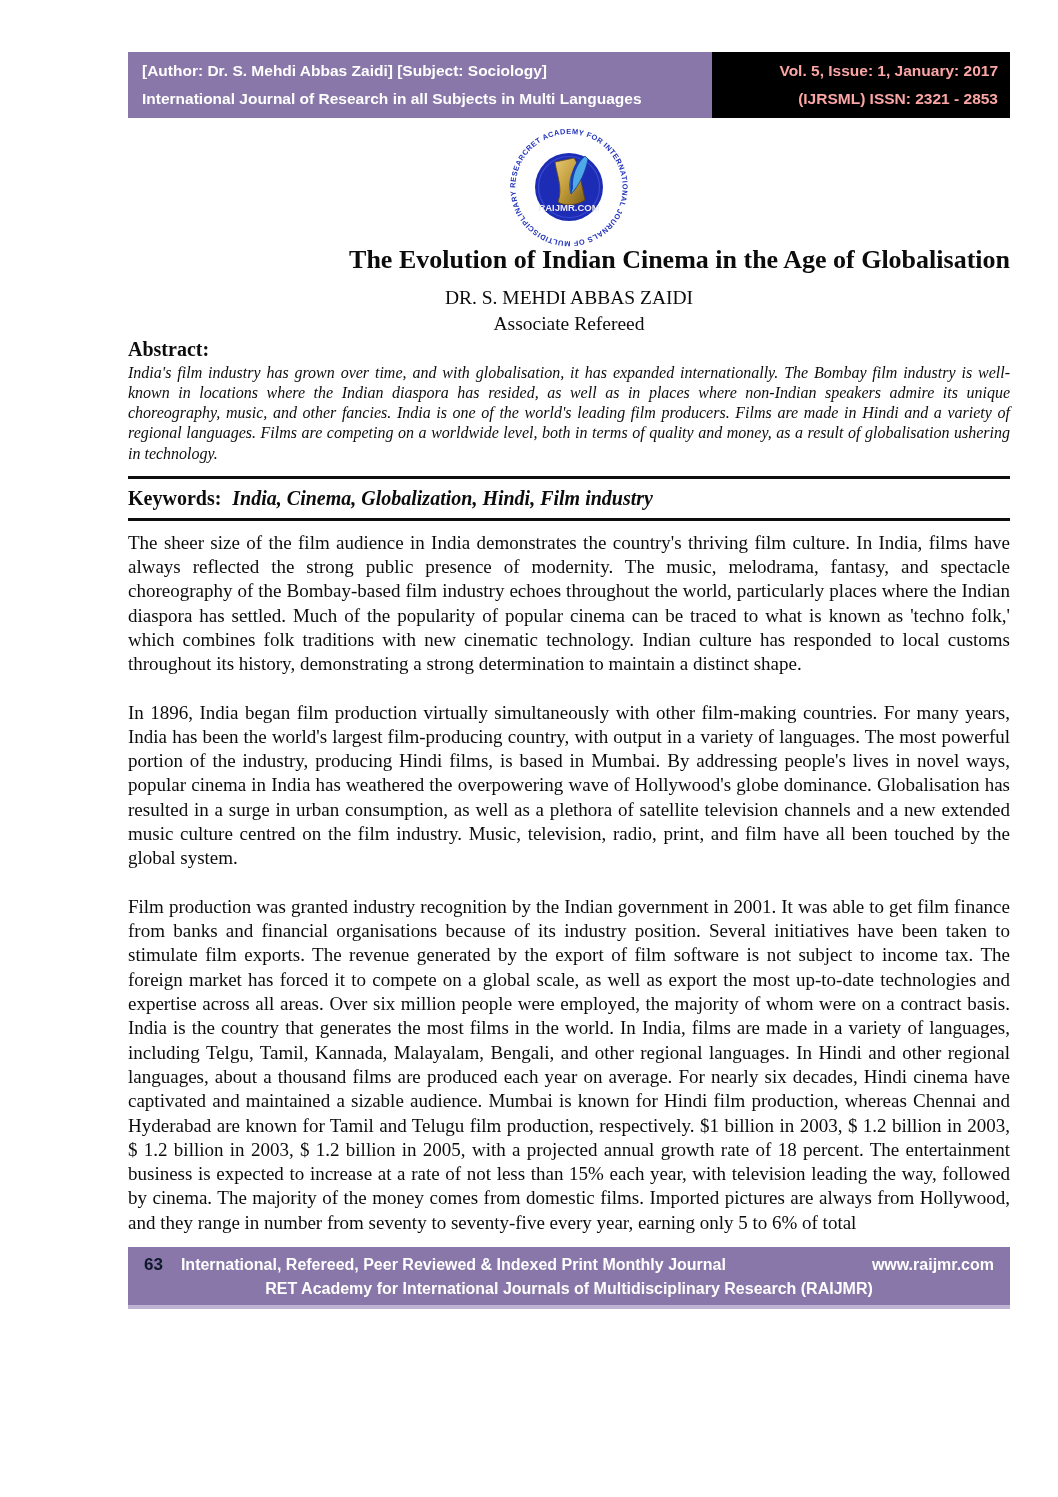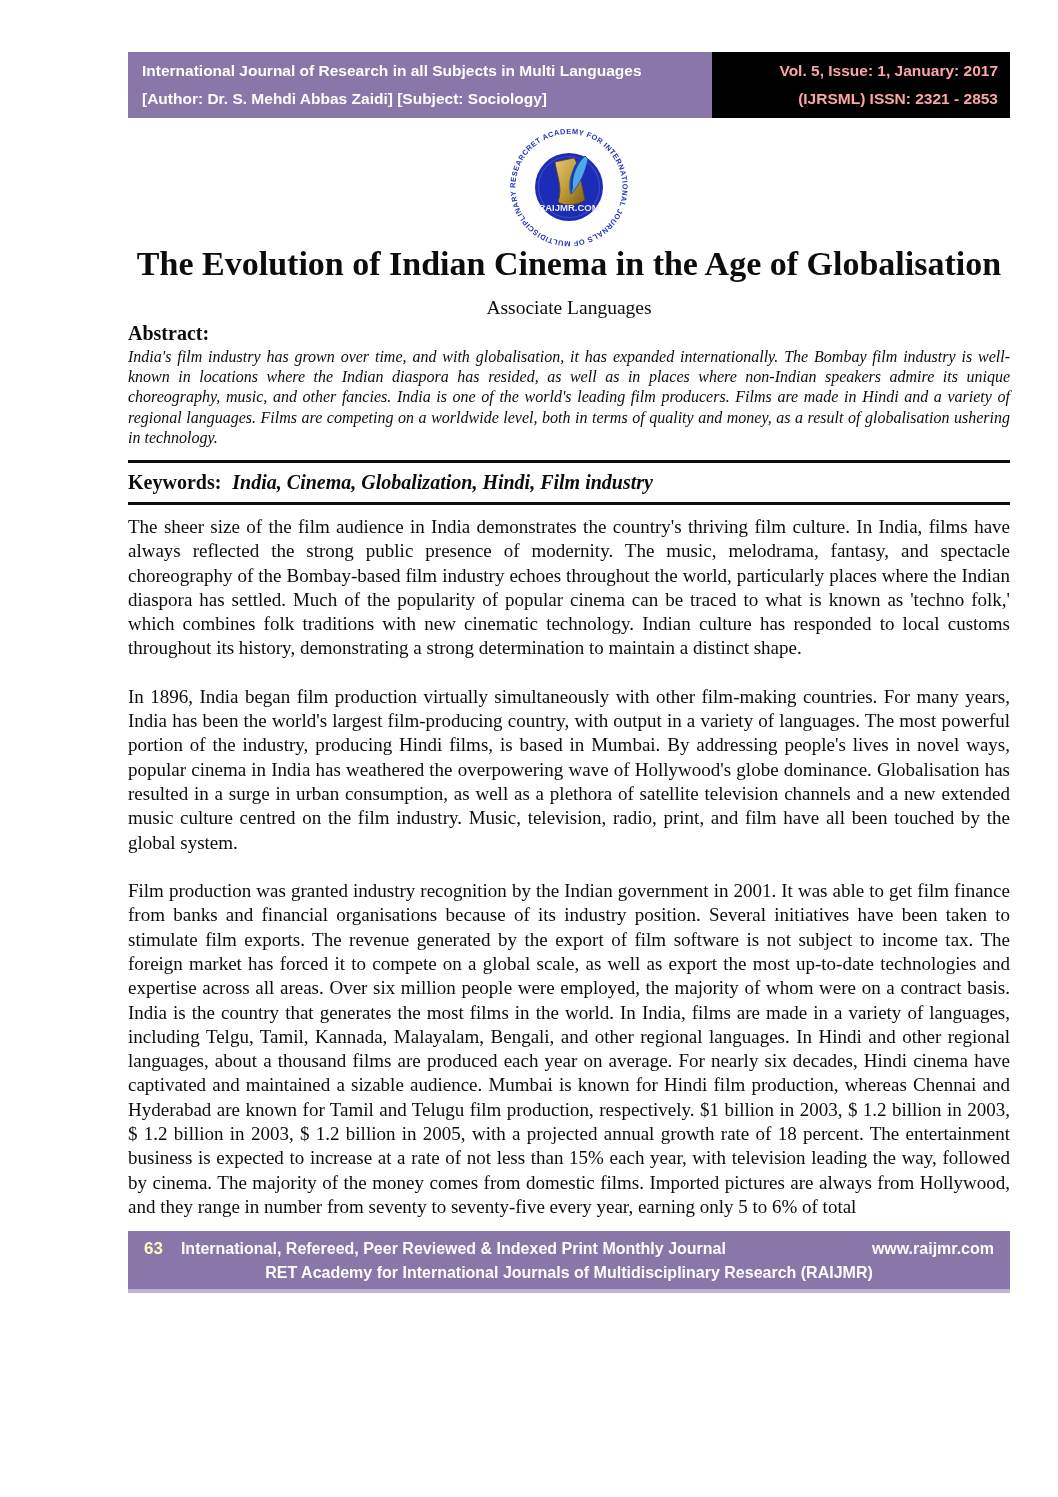--- a/index.html
+++ b/index.html
@@ -27,21 +27,21 @@
     font-family: "Liberation Sans", sans-serif; font-weight: bold; font-size: 15.5px;
     display: flex; flex-direction: column; justify-content: space-between;
     padding: 10px 12px 10px 6px; text-align: right;
   }
 
   
   .logo-wrap { text-align: center; margin-top: 6px; height: 116px; }
 
   
   .paper-title {
-    text-align: center; font-size: 34px; font-weight: bold;
+    text-align: right; font-size: 26px; font-weight: bold;
     margin: 4px 0 0 0; line-height: 1.2;
   }
   .byline { text-align: center; font-size: 19.5px; margin-top: 10px; line-height: 1.3; }
 
   
   .abstract-label { font-size: 20px; font-weight: bold; margin-top: 2px; }
   .abstract-text {
     font-style: italic; font-size: 16px; line-height: 1.26;
     text-align: justify; margin-top: 2px;
   }
@@ -62,33 +62,33 @@
 
   
   .footbar {
     margin-top: 12px; box-sizing: border-box; height: 62px;
     background: #8877A8; color: #ffffff;
     font-family: "Liberation Sans", sans-serif; font-weight: bold;
     padding: 8px 16px 4px 16px;
     border-bottom: 4px solid #beb3d2;
   }
   .foot-line1 { display: flex; align-items: baseline; font-size: 16px; }
-  .foot-num { color: #fef9c3; margin-right: 18px; font-size: 17px; }
+  .foot-num { color: #0f172a; margin-right: 18px; font-size: 17px; }
   .foot-spacer { flex: 1; }
   .foot-line2 { text-align: center; font-size: 16px; margin-top: 5px; }
 </style>
 </head>
 <body>
 
 <div class="content">
 
   <div class="topbar">
     <div class="topbar-left">
+      <div>[Author: Dr. S. Mehdi Abbas Zaidi] [Subject: Sociology]</div>
       <div>International Journal of Research in all Subjects in Multi Languages</div>
-      <div>[Author: Dr. S. Mehdi Abbas Zaidi] [Subject: Sociology]</div>
     </div>
     <div class="topbar-right">
       <div>Vol. 5, Issue: 1, January: 2017</div>
       <div>(IJRSML) ISSN: 2321 - 2853</div>
     </div>
   </div>
 
   <div class="logo-wrap">
     <svg width="176" height="132" viewBox="0 0 176 132">
       <defs>
@@ -111,21 +111,22 @@
 
       <path d="M 104 32 C 92 42 86 56 90 70 C 99 61 105 46 107 35 Z" fill="#4fa8e8" stroke="#123f9e" stroke-width="0.8"></path>
       <path d="M 104 32 C 96 40 91 52 92 64 L 90 70 C 88 60 90 44 98 35 Z" fill="#173fb0"></path>
 
       <text x="88" y="87" text-anchor="middle" font-family="Liberation Sans, sans-serif" font-size="9.5" font-weight="bold" fill="#eceaf2">RAIJMR.COM</text>
     </svg>
   </div>
 
   <h1 class="paper-title">The Evolution of Indian Cinema in the Age of Globalisation</h1>
   <div class="byline">
-    <div>Associate Languages</div>
+    <div>DR. S. MEHDI ABBAS ZAIDI</div>
+    <div>Associate Refereed</div>
   </div>
 
   <div class="abstract-label">Abstract:</div>
   <div class="abstract-text">India's film industry has grown over time, and with globalisation, it has expanded internationally. The Bombay film industry is well-known in locations where the Indian diaspora has resided, as well as in places where non-Indian speakers admire its unique choreography, music, and other fancies. India is one of the world's leading film producers. Films are made in Hindi and a variety of regional languages. Films are competing on a worldwide level, both in terms of quality and money, as a result of globalisation ushering in technology.</div>
 
   <div class="rule rule-top"></div>
   <div class="keywords-line">
     <span class="kw-label">Keywords:</span>
     <span class="kw-list">India, Cinema, Globalization, Hindi, Film industry</span>
   </div>

